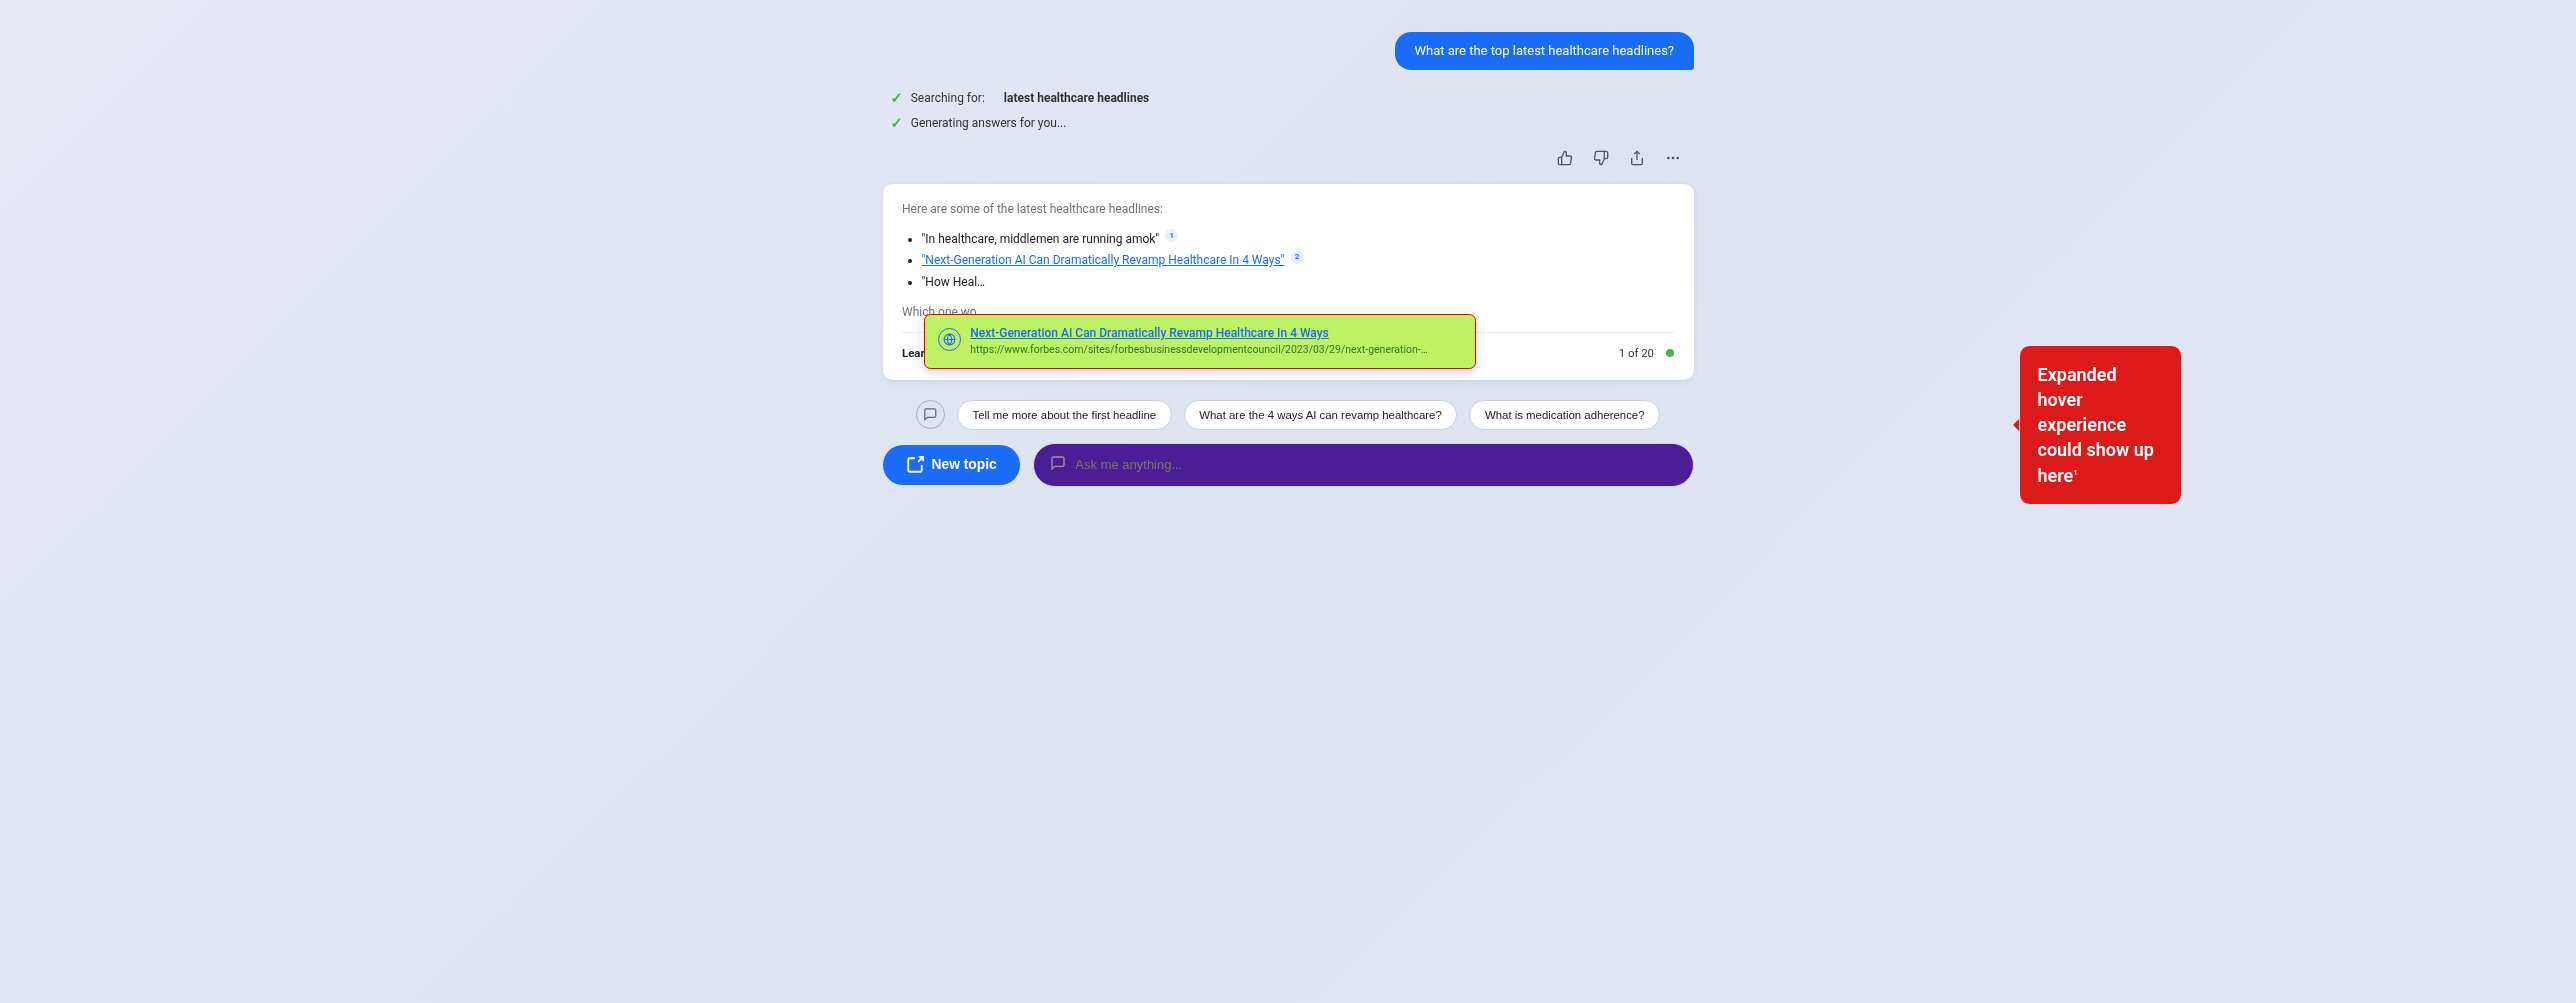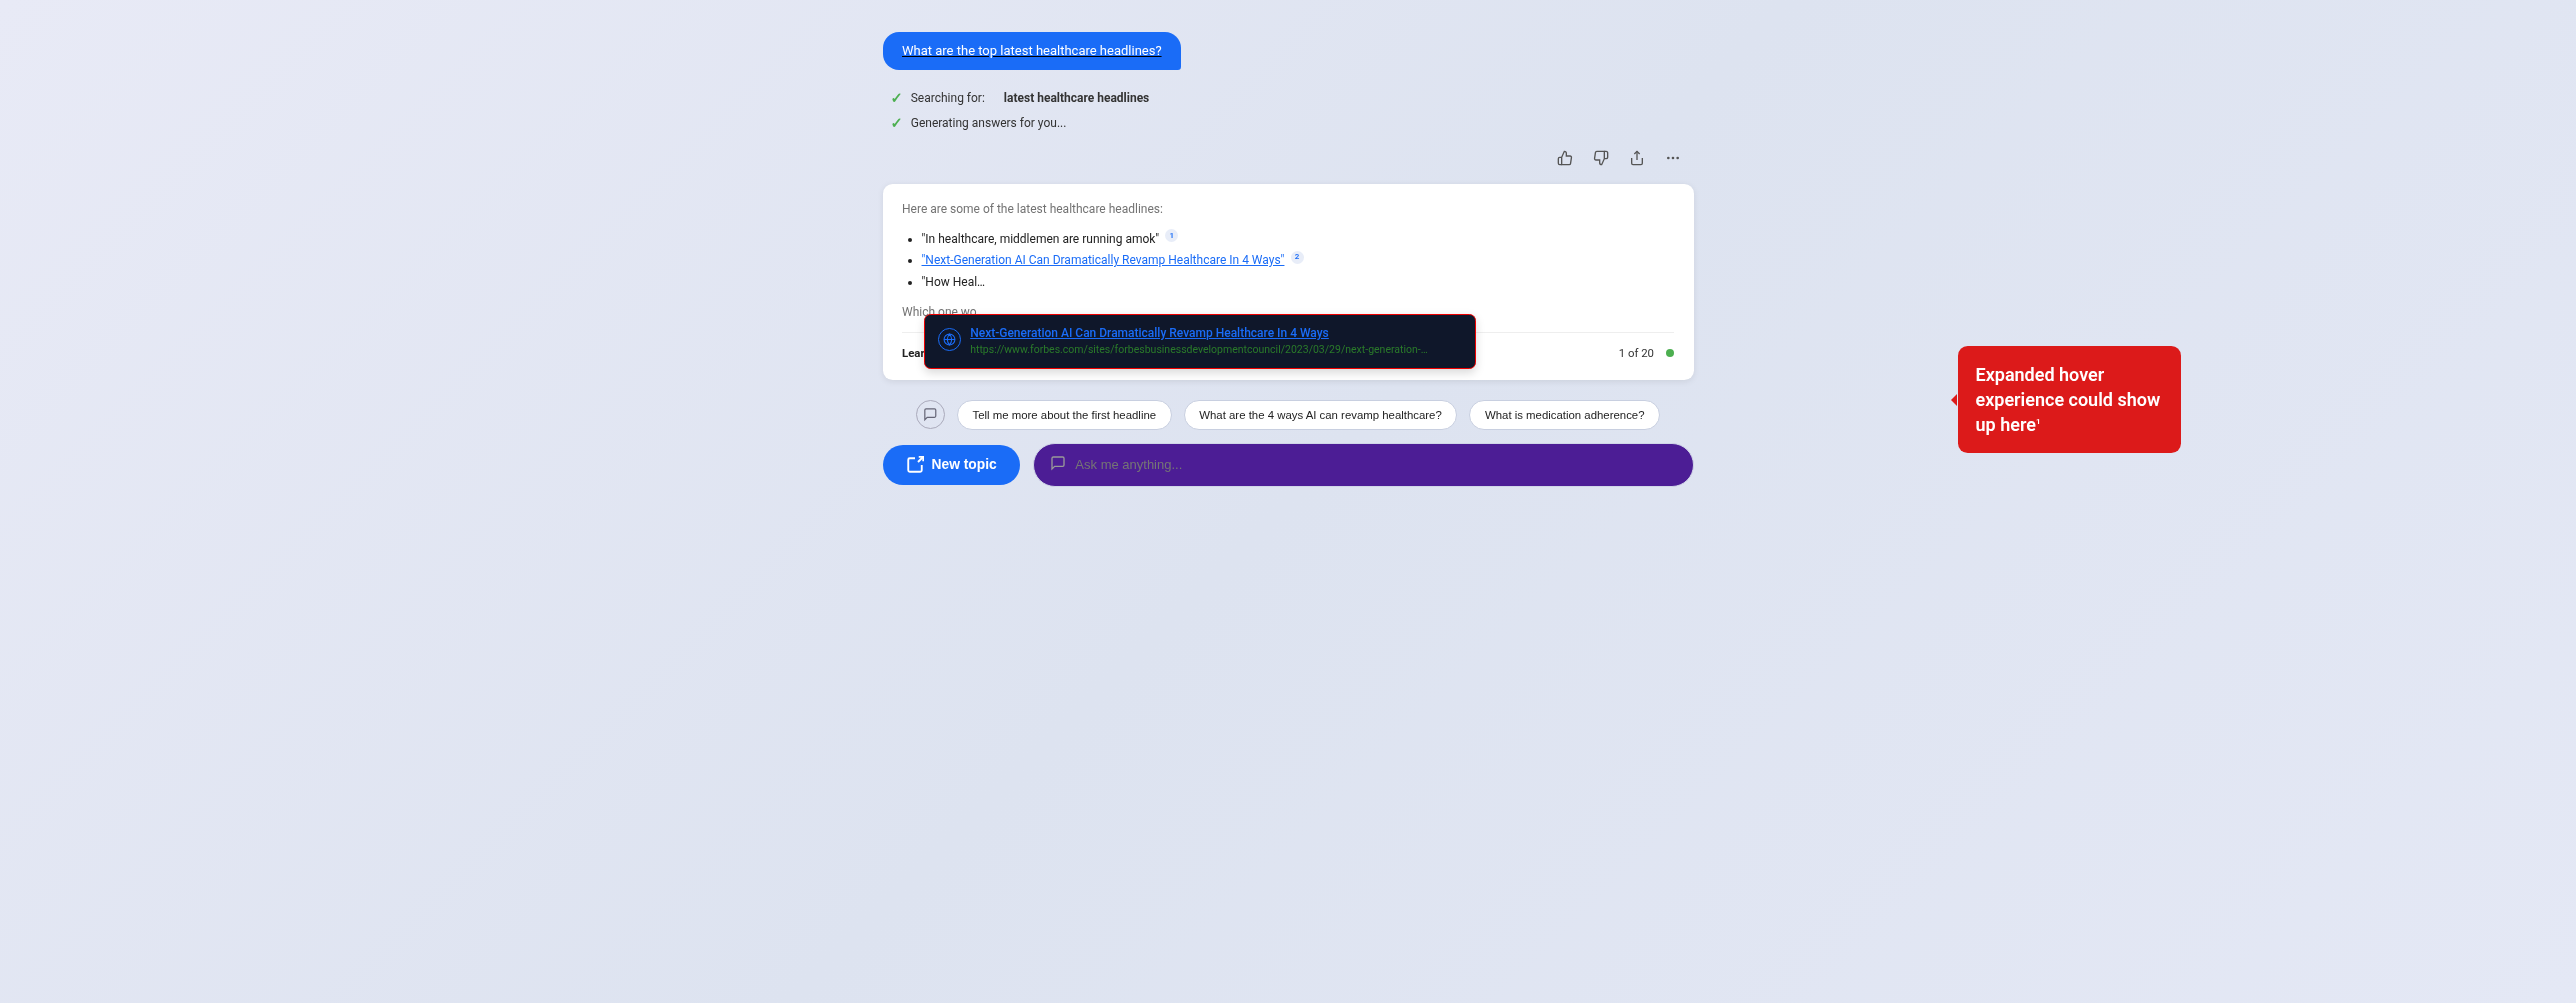--- a/index.html
+++ b/index.html
@@ -19,22 +19,22 @@
       max-width: 811px;
       display: flex;
       flex-direction: column;
       gap: 13px;
       position: relative;
     }
 
     
     .user-message {
       display: flex;
+      justify-content: flex-end;
       margin-bottom: 6.5px;
-      text-decoration: underline;
     }
 
     .user-bubble {
       background: #1a6cf7;
       color: white;
       border-radius: 16px 16px 3.2px 16px;
       padding: 11.4px 19.5px;
       font-size: 13px;
       max-width: 406px;
       font-weight: 400;
@@ -137,21 +137,21 @@
       border-radius: 50%;
       margin-left: 3.2px;
       vertical-align: super;
     }
 
     
     .hover-popup {
       position: absolute;
       top: 130px;
       left: 41px;
-      background: #0f172a;
+      background: #bef264;
       border: 1.6px solid #e00;
       border-radius: 6.5px;
       padding: 11.4px 13px;
       display: flex;
       align-items: flex-start;
       gap: 9.7px;
       width: 552px;
       z-index: 10;
       box-shadow: 0 3.2px 9.7px rgba(0,0,0,0.15);
     }
@@ -309,21 +309,21 @@
 
     
     .hover-callout {
       position: absolute;
       right: -260px;
       top: 97px;
       background: #dc1a1a;
       color: white;
       border-radius: 9.7px;
       padding: 16px 18px;
-      width: 223px;
+      width: 161px;
       font-size: 18px;
       font-weight: 600;
       line-height: 1.4;
     }
 
     .hover-callout::before {
       content: '';
       position: absolute;
       left: -13px;
       top: 50%;

